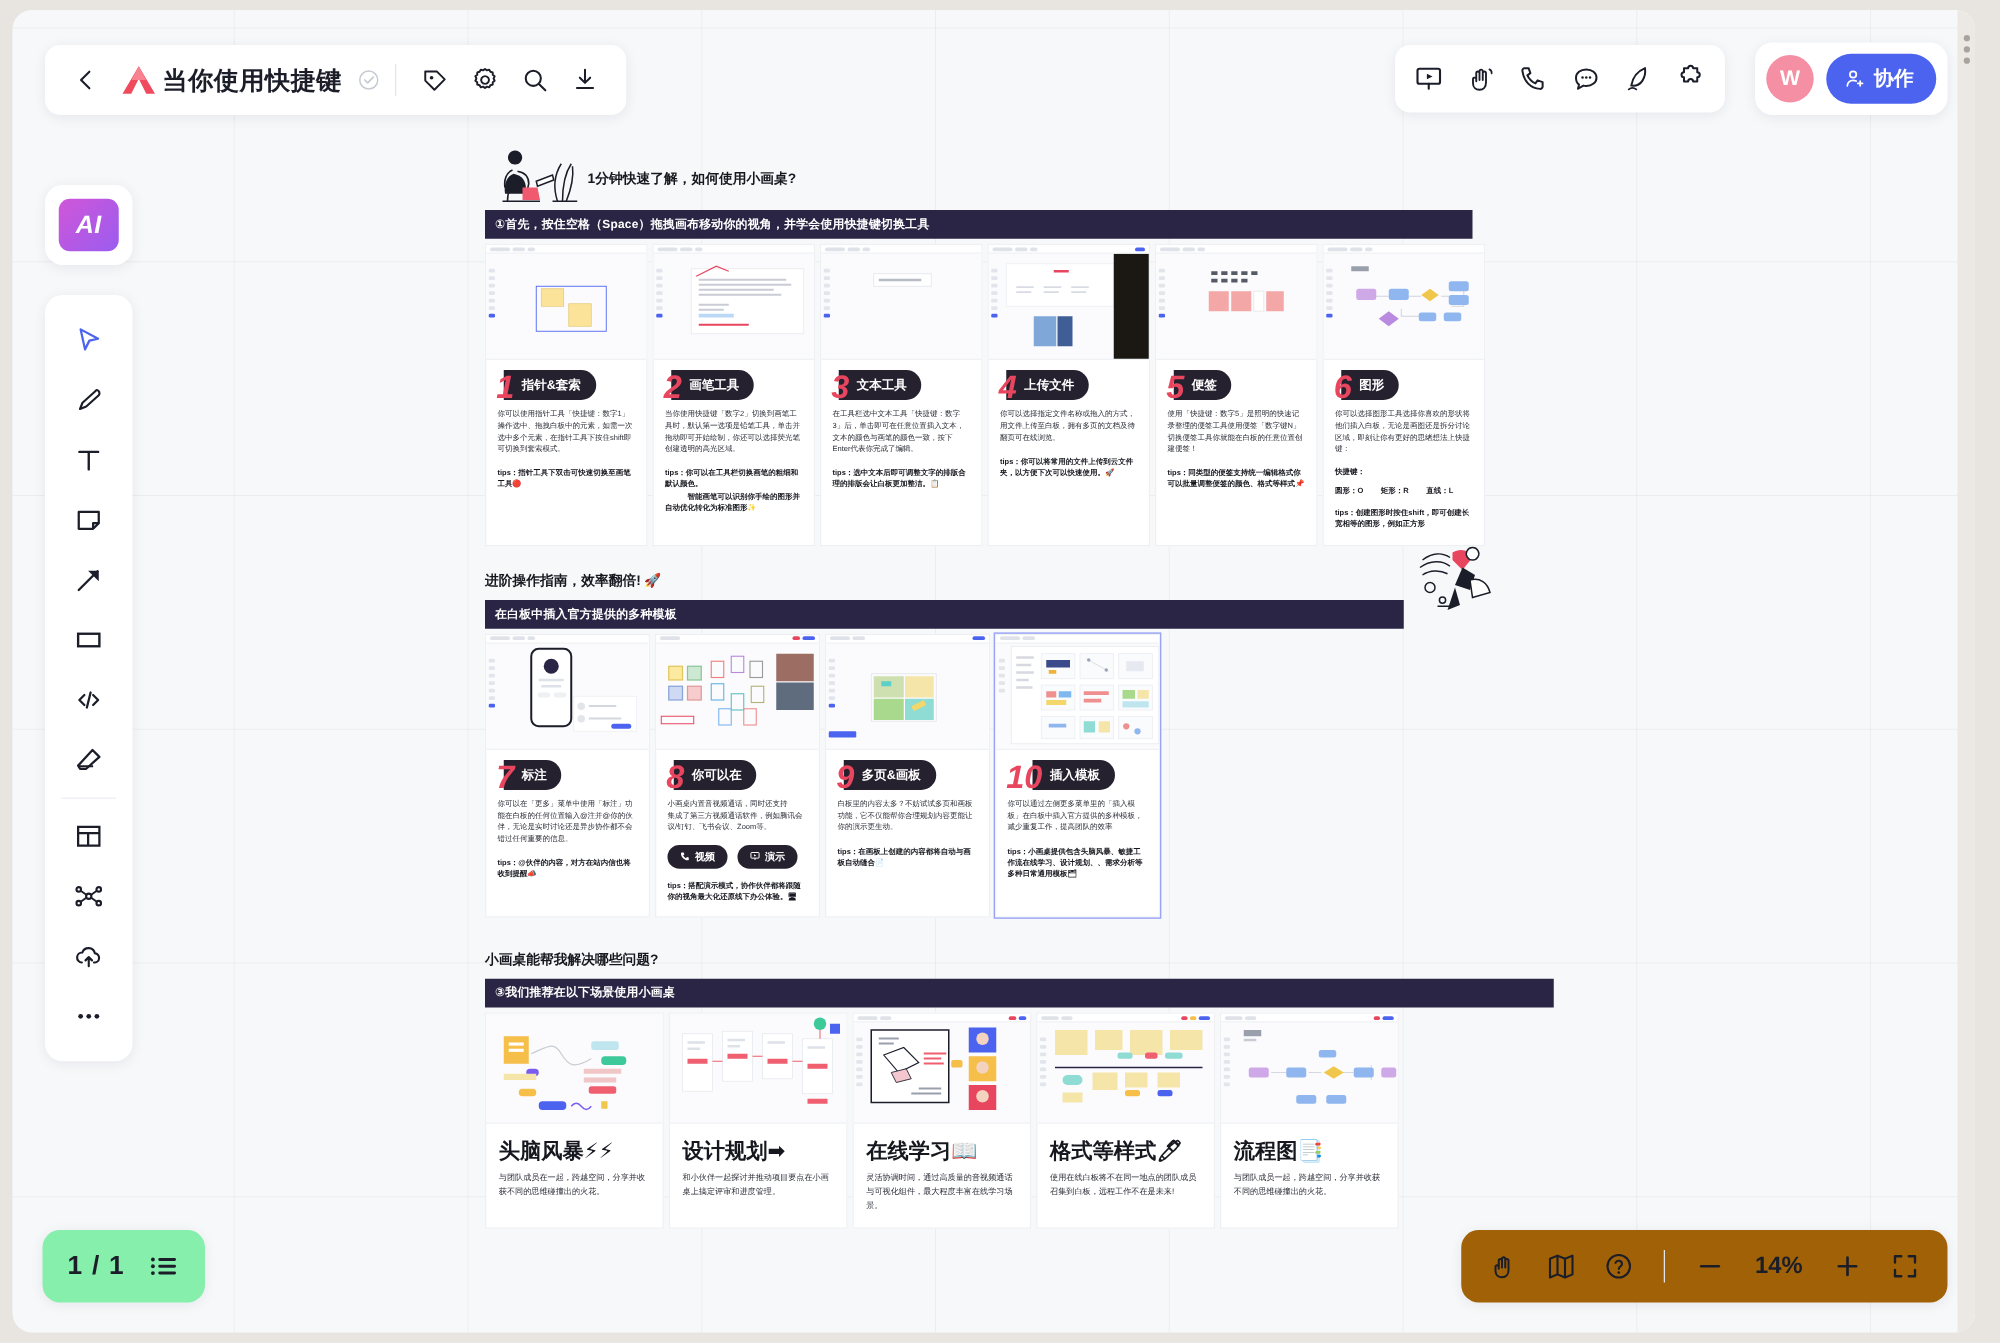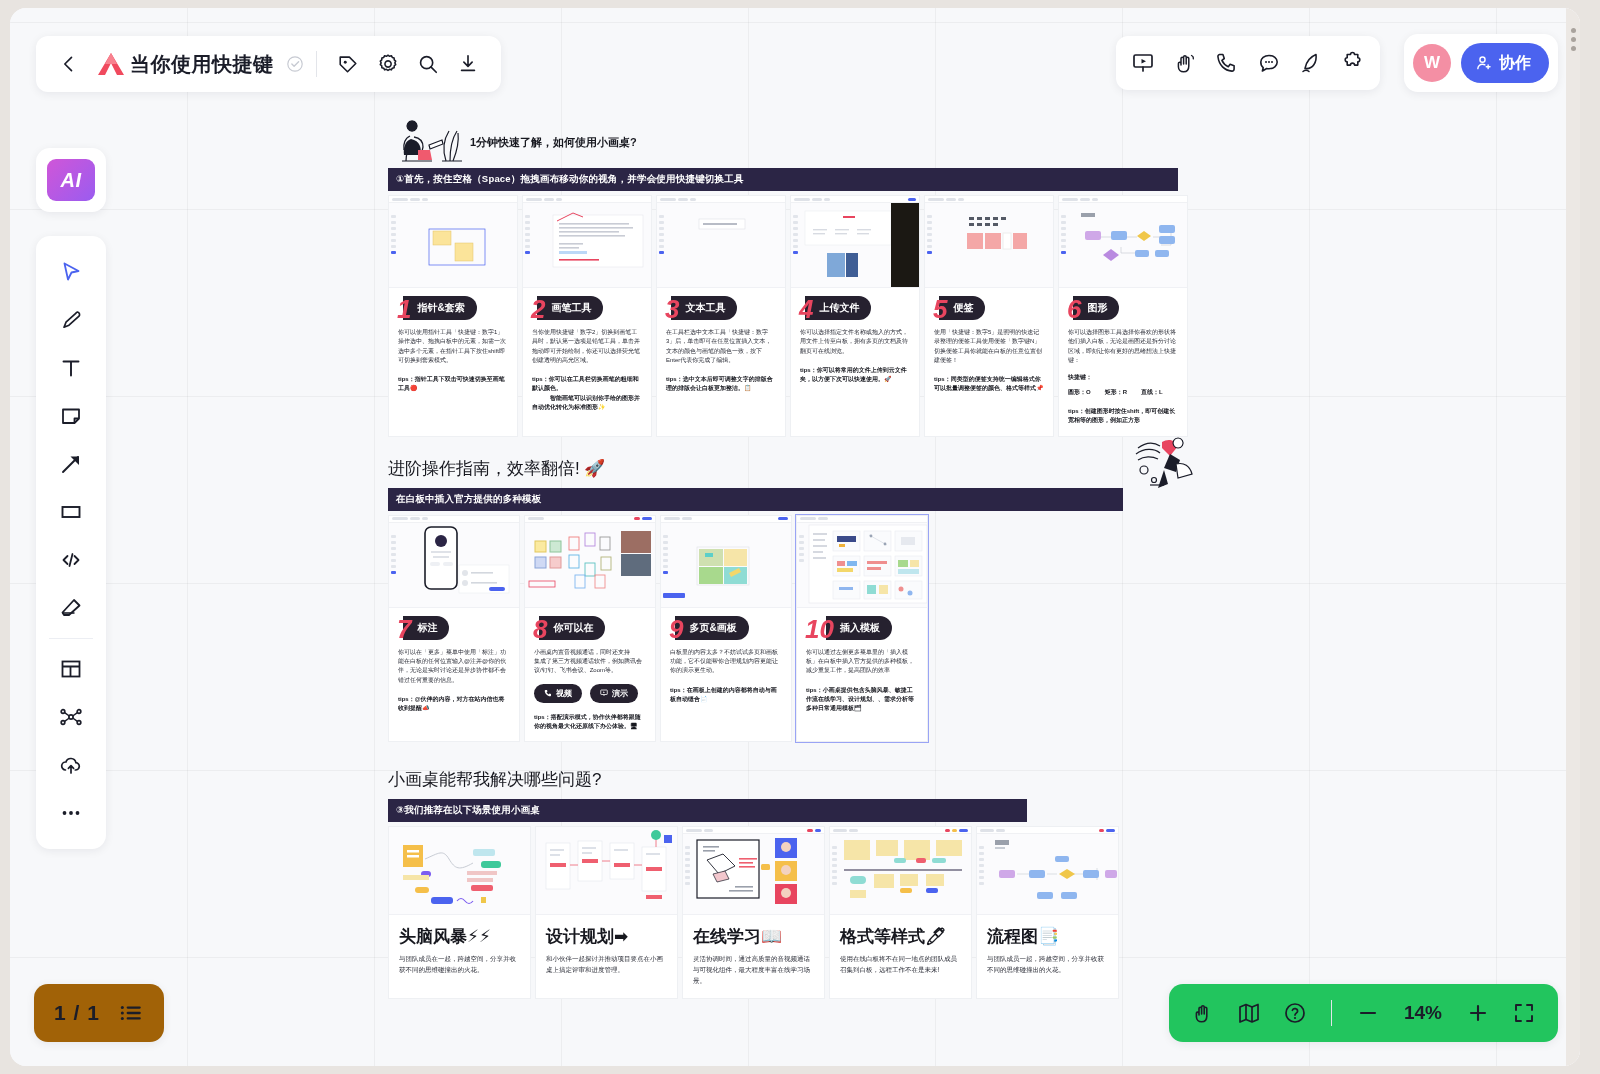--- a/index.html
+++ b/index.html
@@ -103,50 +103,50 @@
     width: 48px; height: 48px; border-radius: 9px; margin-bottom: 0;
     display: flex; align-items: center; justify-content: center;
     cursor: pointer; color: #1b1d29;
   }
   .tool.active { color: #4b63ef; }
   .tool-sep { width: 44px; height: 1px; background: #eceef3; margin: 6px 0; }
 
   
   .page-bar {
     position: absolute; left: 24px; bottom: 24px; height: 58px;
-    background: #a16207; border-radius: 14px;
+    background: #86efac; border-radius: 14px;
     display: flex; align-items: center; gap: 18px; padding: 0 20px;
     box-shadow: 0 2px 10px rgba(20,20,40,0.07);
   }
   .page-count { font-size: 21px; font-weight: 700; color: #1b1d29; letter-spacing: 1px; }
   .zoom-bar {
     position: absolute; right: 22px; bottom: 24px; height: 58px;
-    background: #22c55e; border-radius: 14px;
+    background: #a16207; border-radius: 14px;
     display: flex; align-items: center; padding: 0 14px; gap: 6px;
     box-shadow: 0 2px 10px rgba(20,20,40,0.07);
   }
   .zb-btn { width: 40px; height: 40px; border-radius: 8px; display:flex; align-items:center; justify-content:center; cursor:pointer; color:#1b1d29; }
   .zoom-val { font-size: 19px; font-weight: 700; color: #1b1d29; min-width: 58px; text-align: center; }
 
   
   .board { position: absolute; left: 378px; top: 108px; width: 800px; }
   .intro-row { display: flex; align-items: center; gap: 8px; height: 52px; }
   .intro-illus { width: 74px; height: 50px; }
   .intro-title { font-size: 11px; font-weight: 700; color: #17181f; }
 
   .band {
     background: #2b2545; color: #fff;
     font-size: 9.5px; font-weight: 600;
     padding: 5px 8px; letter-spacing: .2px;
   }
   .band-1 { width: 790px; }
   .band-2 { width: 735px; }
-  .band-3 { width: 639px; }
-
-  .sec-head { font-size: 17px; font-weight: 400; color: #17181f; margin: 0 0 8px 0; }
+  .band-3 { width: 855px; }
+
+  .sec-head { font-size: 11px; font-weight: 700; color: #17181f; margin: 0 0 8px 0; }
 
   .cards { display: flex; gap: 4px; margin-top: 4px; }
   .card {
     background: #fff; border: 1px solid #eef0f3;
     width: 132px; display: flex; flex-direction: column;
   }
   .thumb { height: 92px; background: #fbfbfd; border-bottom: 1px solid #f0f1f5; position: relative; overflow:hidden; }
   .thumb-topbar { height: 7px; background:#fff; border-bottom:1px solid #f0f1f4; display:flex; align-items:center; padding:0 3px; gap:2px;}
   .tb-pill { height:3px; border-radius:2px; background:#dfe2e8; }
   .thumb-body { position:absolute; left:0; right:0; top:7px; bottom:0; }

